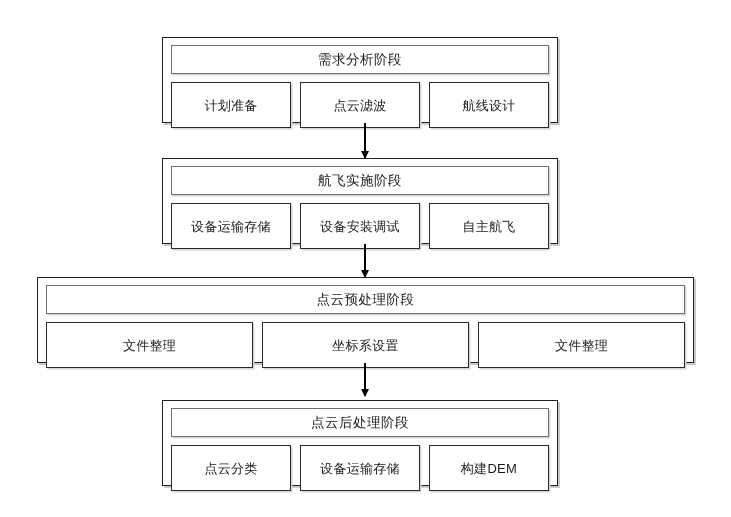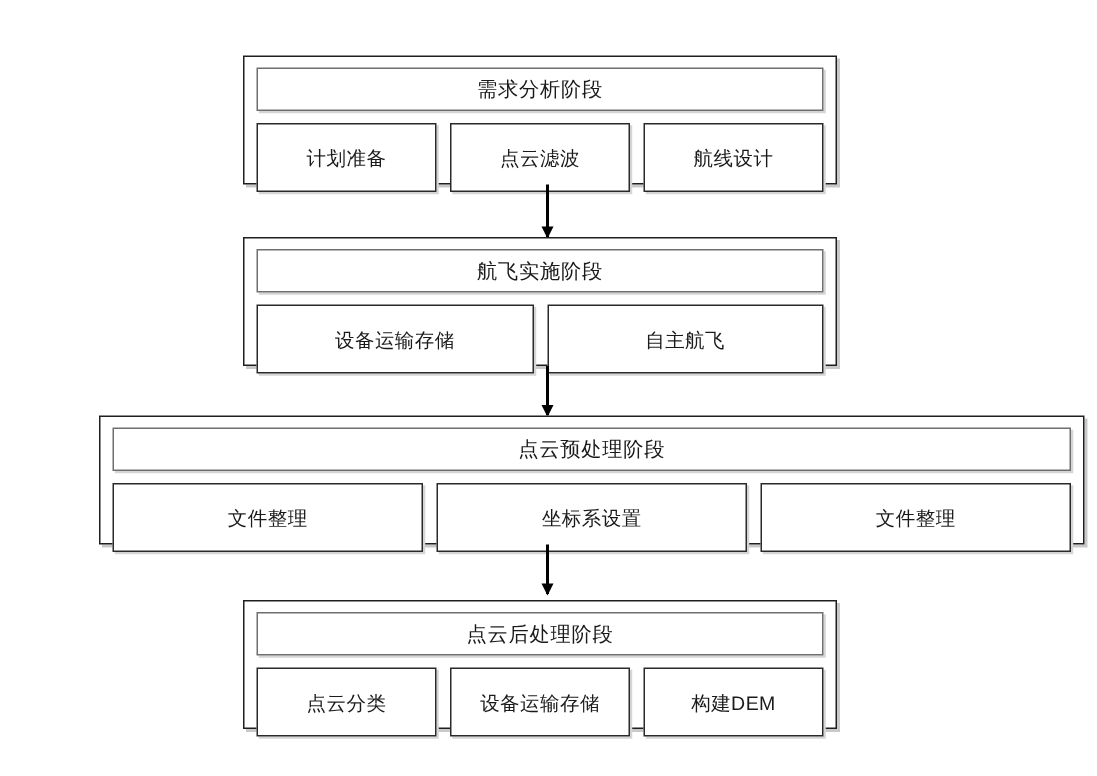--- a/index.html
+++ b/index.html
@@ -35,21 +35,21 @@
   .stage-narrow {
     left: 162px;
     width: 396px;
   }
   .stage-wide {
     left: 37px;
     width: 657px;
   }
   .stage-1 { top: 37px;  height: 86px; }
   .stage-2 { top: 158px; height: 86px; }
-  .stage-3 { top: 277px; height: 86px; margin-left: 29px; }
+  .stage-3 { top: 277px; height: 86px; }
   .stage-4 { top: 400px; height: 86px; }
 
   
   .stage-header {
     box-sizing: border-box;
     width: 100%;
     height: 29px;
     border: 1px solid #6f6f6f;
     background: #ffffff;
     box-shadow: 1.5px 1.5px 0 0 #d5d5d5;
@@ -121,20 +121,21 @@
       <div class="stage-item">航线设计</div>
     </div>
   </div>
 
   <div class="connector connector-1"></div>
 
   <div class="stage stage-narrow stage-2">
     <div class="stage-header">航飞实施阶段</div>
     <div class="stage-items">
       <div class="stage-item">设备运输存储</div>
+      <div class="stage-item">设备安装调试</div>
       <div class="stage-item">自主航飞</div>
     </div>
   </div>
 
   <div class="connector connector-2"></div>
 
   <div class="stage stage-wide stage-3">
     <div class="stage-header">点云预处理阶段</div>
     <div class="stage-items">
       <div class="stage-item">文件整理</div>

